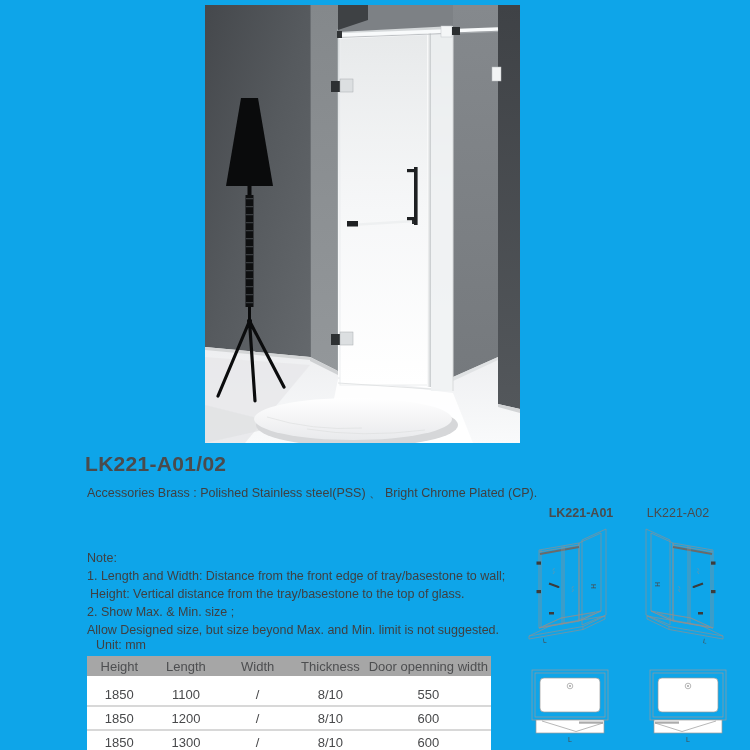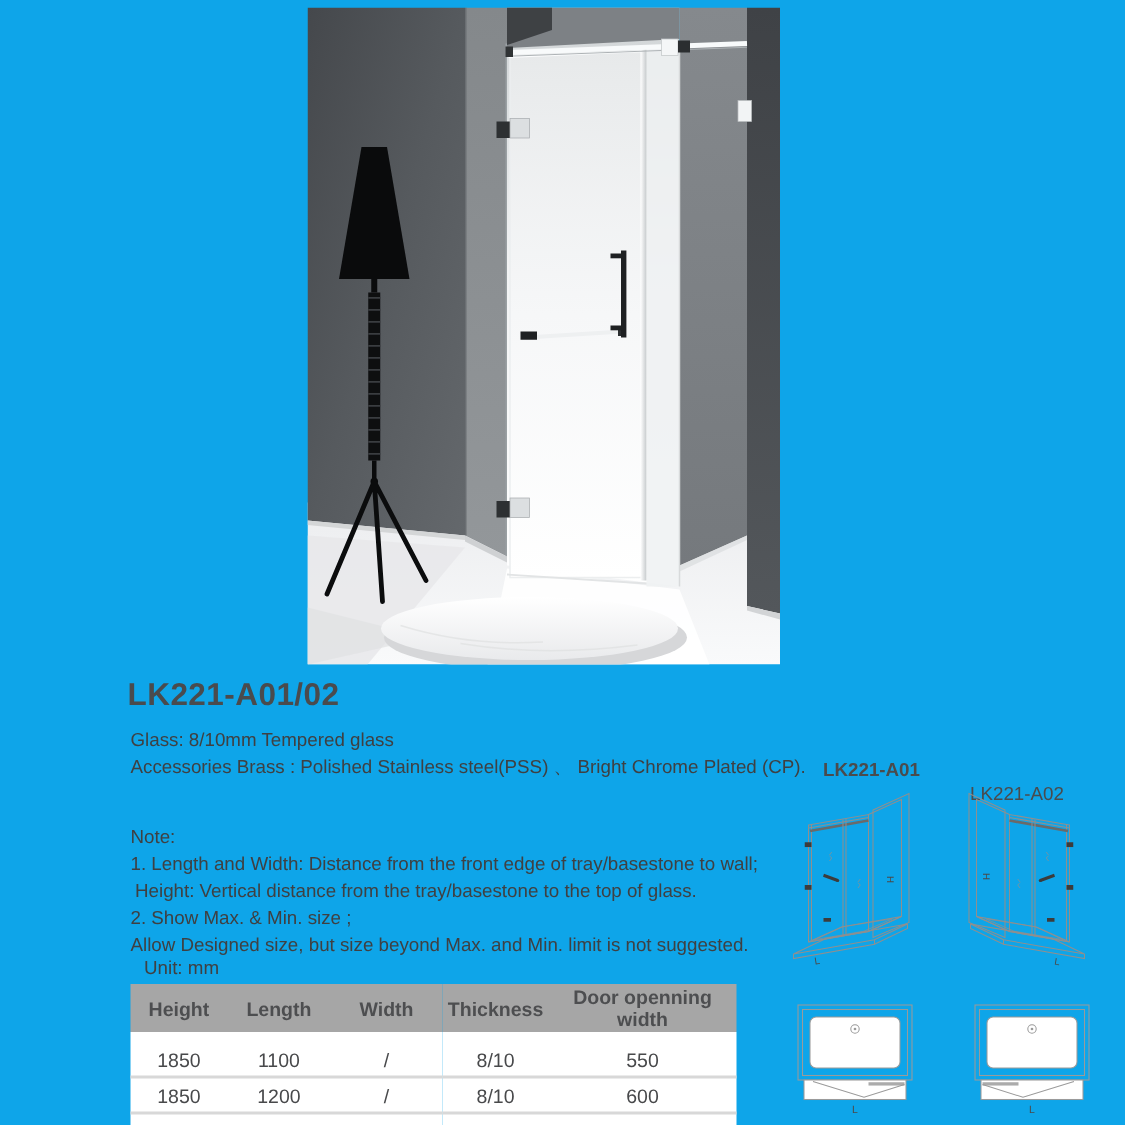--- a/index.html
+++ b/index.html
@@ -5,28 +5,28 @@
   html,body{margin:0;padding:0;background:#ffffff;}
   .page{position:relative;width:750px;height:750px;background:#0ea5e9;overflow:hidden;
         font-family:"Liberation Sans",sans-serif;color:#3f4042;}
   .photo{position:absolute;left:205px;top:5px;width:315px;height:438px;}
   .title{position:absolute;left:85px;top:452px;font-size:21px;font-weight:bold;color:#4a4b4d;letter-spacing:.3px;}
   .specs{position:absolute;left:87px;top:484px;font-size:12.5px;line-height:18px;color:#3f4042;}
   .note{position:absolute;left:87px;top:549px;font-size:12.5px;line-height:18px;color:#3f4042;}
   .note .indent{padding-left:3px;}
   .unit{position:absolute;left:96px;top:638px;font-size:12.5px;color:#3f4042;}
   table.size{position:absolute;left:87px;top:656px;width:404px;border-collapse:collapse;table-layout:fixed;}
-  table.size th{background:#a6a6a6;color:#4d4e50;font-weight:bold;font-size:13px;height:18px;padding:1px 0;}
+  table.size th{background:#a6a6a6;color:#4d4e50;font-weight:normal;font-size:13px;height:18px;padding:1px 0;}
   table.size td{text-align:center;font-size:13px;color:#48494b;height:22px;padding:0;}
   table.size thead th{text-align:center;}
   table.size tbody tr{border-bottom:2px solid #d8d8d8;background:#ffffff;}
   table.size tbody tr:first-child td{padding-top:7px;}
   .dlabel{position:absolute;top:506px;width:100px;text-align:center;font-size:12.5px;color:#4a4b4d;}
   .dlabel.a01{left:531px;font-weight:bold;}
-  .dlabel.a02{left:628px;margin-top:16px;}
+  .dlabel.a02{left:628px;}
   .d3{position:absolute;top:524px;width:100px;height:128px;}
   .d3.a01{left:527px;}
   .d3.a02{left:625px;}
   .tv{position:absolute;top:660px;width:105px;height:85px;}
   .tv.a01{left:524px;}
   .tv.a02{left:629px;}
   svg text{font-family:"Liberation Sans",sans-serif;}
 </style>
 </head>
 <body>
@@ -183,21 +183,20 @@
         <line x1="44.5" y1="193" x2="44.5" y2="300" stroke="#3a3d40" stroke-width="8" stroke-dasharray="1.2 6.8"></line>
         <rect x="43" y="302" width="3" height="14" fill="#0a0b0c"></rect>
         <circle cx="44.5" cy="316" r="2.5" fill="#0a0b0c"></circle>
         <path d="M44.5,316 L13,391 M44.5,316 L50,396 M44.5,316 L79,382" stroke="#0b0c0d" stroke-width="3.2" stroke-linecap="round" fill="none"></path>
       </g>
     </svg>
   </div>
 
   <div class="title">LK221-A01/02</div>
   <div class="specs">
-    <div>Glass: 8/10mm Tempered  glass</div>
     <div>Accessories Brass : Polished Stainless steel(PSS) 、 Bright Chrome Plated (CP).</div>
   </div>
 
   <div class="note">
     <div>Note:</div>
     <div>1. Length and Width: Distance from the front edge of tray/basestone to wall;</div>
     <div class="indent">Height: Vertical distance from the tray/basestone to the top of glass.</div>
     <div>2. Show Max. &amp; Min. size ;</div>
     <div>Allow Designed size, but size beyond Max. and Min. limit is not suggested.</div>
   </div>

